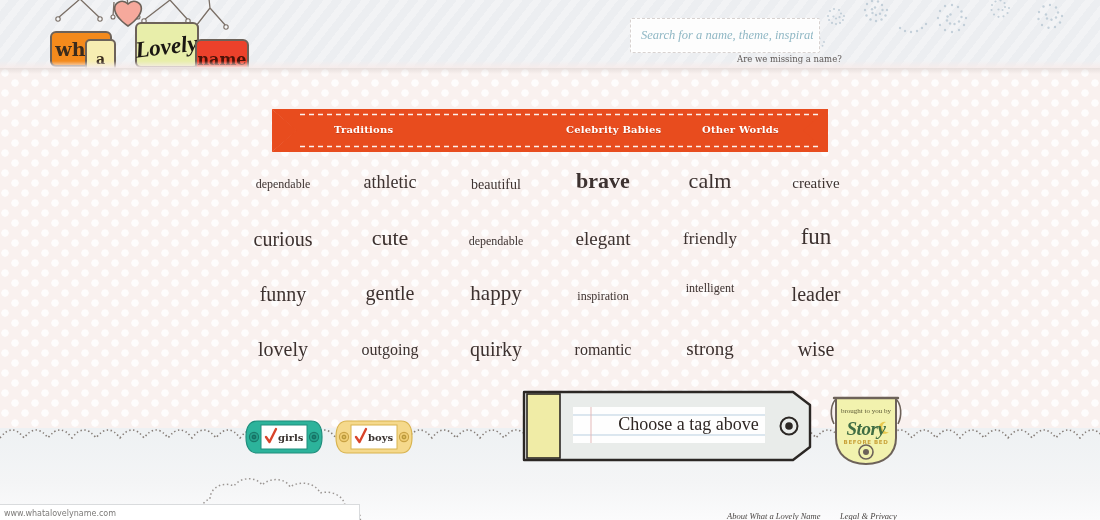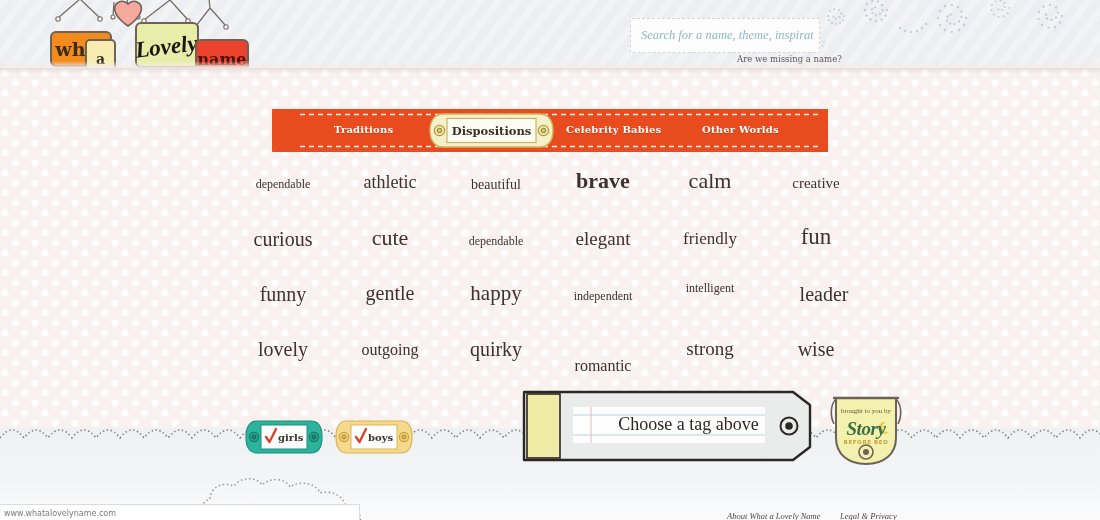--- a/index.html
+++ b/index.html
@@ -464,32 +464,20 @@
 
       <line x1="28" y1="5.5" x2="548" y2="5.5" stroke="#ffffff" stroke-width="1.4" stroke-dasharray="5 4" opacity=".92"></line>
       <line x1="28" y1="37.5" x2="548" y2="37.5" stroke="#ffffff" stroke-width="1.4" stroke-dasharray="5 4" opacity=".92"></line>
 
       <path d="M0,0 L25,21.5 L0,43 Z" fill="#e84c1e"></path>
       <path d="M556,0 L531,21.5 L556,43 Z" fill="#e84c1e"></path>
     </svg>
 
     <a class="ribbon-label l0" href="#">Traditions</a>
 
-    <div class="plaque">
-      <svg viewBox="0 0 125 35" width="125" height="35">
-        <path d="M14,1 L111,1 C118,1 124,6 124,17.5 C124,29 118,34 111,34
-                 L14,34 C7,34 1,29 1,17.5 C1,6 7,1 14,1 Z" fill="#f5f0c8" stroke="#cbb560" stroke-width="1.4"></path>
-        <rect x="18" y="5.5" width="89" height="24" fill="#fdfcf2" stroke="#c9b45e" stroke-width="1.2"></rect>
-        <circle cx="10.5" cy="17.5" r="5.2" fill="#efe7a8" stroke="#b59c45" stroke-width="1.2"></circle>
-        <circle cx="10.5" cy="17.5" r="2.2" fill="#d8c77e" stroke="#8d7833" stroke-width="1"></circle>
-        <circle cx="114.5" cy="17.5" r="5.2" fill="#efe7a8" stroke="#b59c45" stroke-width="1.2"></circle>
-        <circle cx="114.5" cy="17.5" r="2.2" fill="#d8c77e" stroke="#8d7833" stroke-width="1"></circle>
-      </svg>
-      <div class="plaque-inner-text">Dispositions</div>
-    </div>
 
     <a class="ribbon-label l2" href="#">Celebrity Babies</a>
     <a class="ribbon-label l3" href="#">Other Worlds</a>
   </div>
 
   <div class="cloud" id="cloud">
       <a class="tag" href="#" style="left: 53px; top: 20px; font-size: 12px;">dependable</a>
       <a class="tag" href="#" style="left: 160px; top: 18px; font-size: 18px;">athletic</a>
       <a class="tag" href="#" style="left: 266px; top: 21px; font-size: 14px;">beautiful</a>
       <a class="tag" href="#" style="left: 373px; top: 17px; font-size: 22px; font-weight: bold;">brave</a>
@@ -497,27 +485,27 @@
       <a class="tag" href="#" style="left: 586px; top: 19px; font-size: 15px;">creative</a>
       <a class="tag" href="#" style="left: 53px; top: 75px; font-size: 20px;">curious</a>
       <a class="tag" href="#" style="left: 160px; top: 74px; font-size: 22px;">cute</a>
       <a class="tag" href="#" style="left: 266px; top: 77px; font-size: 12px;">dependable</a>
       <a class="tag" href="#" style="left: 373px; top: 75px; font-size: 19px;">elegant</a>
       <a class="tag" href="#" style="left: 480px; top: 75px; font-size: 17px;">friendly</a>
       <a class="tag" href="#" style="left: 586px; top: 73px; font-size: 23px;">fun</a>
       <a class="tag" href="#" style="left: 53px; top: 130px; font-size: 20px;">funny</a>
       <a class="tag" href="#" style="left: 160px; top: 129px; font-size: 20px;">gentle</a>
       <a class="tag" href="#" style="left: 266px; top: 129px; font-size: 21px;">happy</a>
-      <a class="tag" href="#" style="left: 373px; top: 132px; font-size: 12px;">independent</a>
+      <a class="tag" href="#" style="left: 373px; top: 132px; font-size: 12px;">inspiration</a>
       <a class="tag" href="#" style="left: 480px; top: 124px; font-size: 12px;">intelligent</a>
-      <a class="tag" href="#" style="left: 586px; top: 130px; font-size: 20px; margin-left: 8px;">leader</a>
+      <a class="tag" href="#" style="left: 586px; top: 130px; font-size: 20px;">leader</a>
       <a class="tag" href="#" style="left: 53px; top: 185px; font-size: 20px;">lovely</a>
       <a class="tag" href="#" style="left: 160px; top: 186px; font-size: 16px;">outgoing</a>
       <a class="tag" href="#" style="left: 266px; top: 185px; font-size: 20px;">quirky</a>
-      <a class="tag" href="#" style="left: 373px; top: 186px; font-size: 16px; margin-top: 16px;">romantic</a>
+      <a class="tag" href="#" style="left: 373px; top: 186px; font-size: 16px;">romantic</a>
       <a class="tag" href="#" style="left: 480px; top: 185px; font-size: 19px;">strong</a>
       <a class="tag" href="#" style="left: 586px; top: 185px; font-size: 20px;">wise</a>
     </div>
 </div>
 
 <div class="lower"></div>
 
 <svg style="position:absolute;left:0;top:420px;width:1100px;height:22px;" viewBox="0 0 1100 22">
   <path id="scallop" d="M0,18 q12,-16 24,0 q12,-16 24,0 q12,-16 24,0 q12,-16 24,0 q12,-16 24,0
            q12,-16 24,0 q12,-16 24,0 q12,-16 24,0 q12,-16 24,0 q12,-16 24,0

